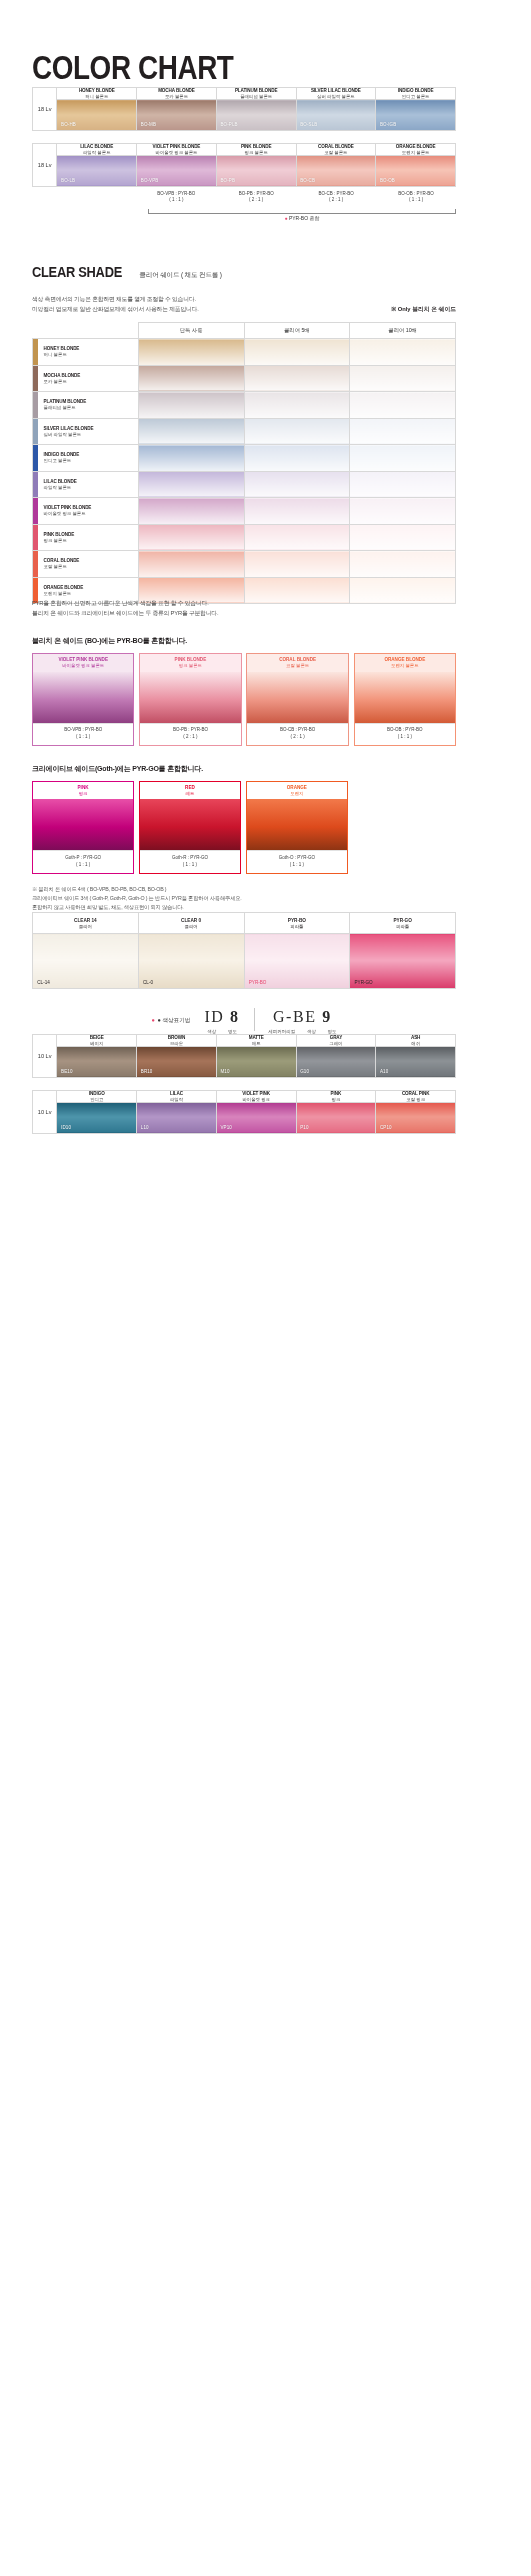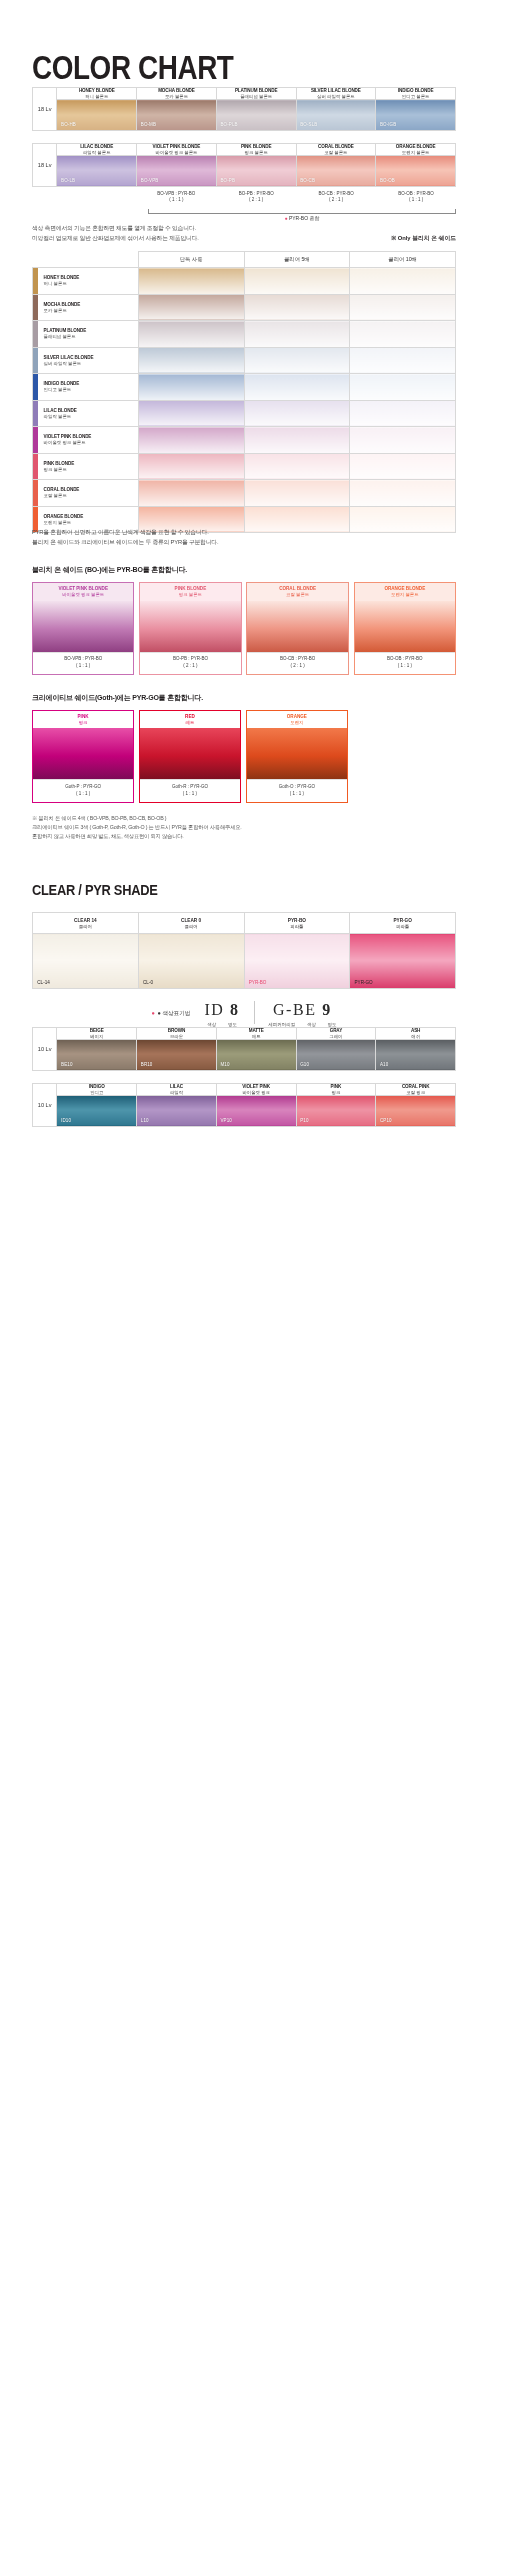--- a/index.html
+++ b/index.html
@@ -102,21 +102,21 @@
   
   table.cp { border-collapse:collapse; width:100%; table-layout:fixed; }
   table.cp td { border:0.5px solid #d8d8d8; padding:0; }
   table.cp .h { text-align:center; padding:4.3px 1.1px 4.3px; }
   table.cp .h .en { font-size:4.7px; font-weight:bold; display:block; }
   table.cp .h .ko { font-size:4.4px; display:block; margin-top:1.1px; }
   table.cp .sw { height:55px; position:relative; }
   table.cp .sw .code { position:absolute; left:4.3px; bottom:3.2px; font-size:4.6px; }
 
   
-  .notation { display:flex; justify-content:center; align-items:flex-start; gap:14px; margin:12px 0 0 0; }
+  .notation { display:flex; justify-content:center; align-items:flex-start; gap:14px; margin:19px 0 0 0; }
   .notation .lbl { font-size:5.6px; color:#333; align-self:center; }
   .notation .lbl .dot { color:#e8486f; }
   .nbox { text-align:center; }
   .nbox .big { font-size:16px; letter-spacing:1.6px; color:#2b2b2b; font-family:"Liberation Serif", serif; }
   .nbox .big b { font-weight:bold; }
   .nbox .sub { display:flex; justify-content:center; gap:11.7px; margin-top:2.7px; }
   .nbox .sub span { font-size:4.5px; color:#4a4a4a; }
   .vline { width:0.5px; background:#c9c9c9; height:23.4px; }
 
   .rightnote { text-align:right; font-size:5.3px; color:#3a3a3a; margin-bottom:4.3px;}
@@ -234,20 +234,24 @@
 ( 2 : 1 )</div>
     <div class="ratio-cell" style="white-space:pre-line">BO-OB : PYR-BO
 ( 1 : 1 )</div>
   </div>
 
   <div class="brace-wrap">
     <div class="brace" style="left:116px; right:0"></div>
     <div class="brace-label" style="left:116px; right:0"><span class="dot">●</span> <span>PYR-BO 혼합</span></div>
   </div>
 
+  <div class="sec-h">
+    <span class="en">CLEAR SHADE</span>
+    <span class="ko">클리어 쉐이드 ( 채도 컨트롤 )</span>
+  </div>
 
   <div class="cs-note">
     <div class="note" style="white-space:pre-line">색상 측면에서의 기능은 혼합하면 채도를 옅게 조절할 수 있습니다.
 미앙컬러 염모제로 일반 산화염모제에 섞어서 사용하는 제품입니다.</div>
     <div class="only">※ Only 블리치 온 쉐이드</div>
   </div>
 
   <table class="cs">
     <tbody>
         <tr>
@@ -472,23 +476,20 @@
         <div class="grad" style="background:linear-gradient(180deg,#f2794a 0%,#dd4a1c 55%,#8e3413 100%)"></div>
         <div class="foot" style="white-space:pre-line">Goth-O : PYR-GO
 ( 1 : 1 )</div>
       </div>
     </div>
 
   <div class="note small" style="white-space:pre-line; margin-top:10.6px">※ 블리치 온 쉐이드 4색 ( BO-VPB, BO-PB, BO-CB, BO-OB )
    크리에이티브 쉐이드 3색 ( Goth-P, Goth-R, Goth-O ) 는 반드시 PYR을 혼합하여 사용해주세요.
    혼합하지 않고 사용하면 희망 발도, 채도, 색상표현이 되지 않습니다.</div>
 
-  <div class="sec-h">
-    <span class="en">CLEAR / PYR SHADE</span>
-  </div>
   <table class="cp">
     <tbody>
         <tr>
       <td class="h">
         <span class="en">CLEAR 14</span>
         <span class="ko">클리어</span>
       </td>
       <td class="h">
         <span class="en">CLEAR 0</span>
         <span class="ko">클리어</span>

